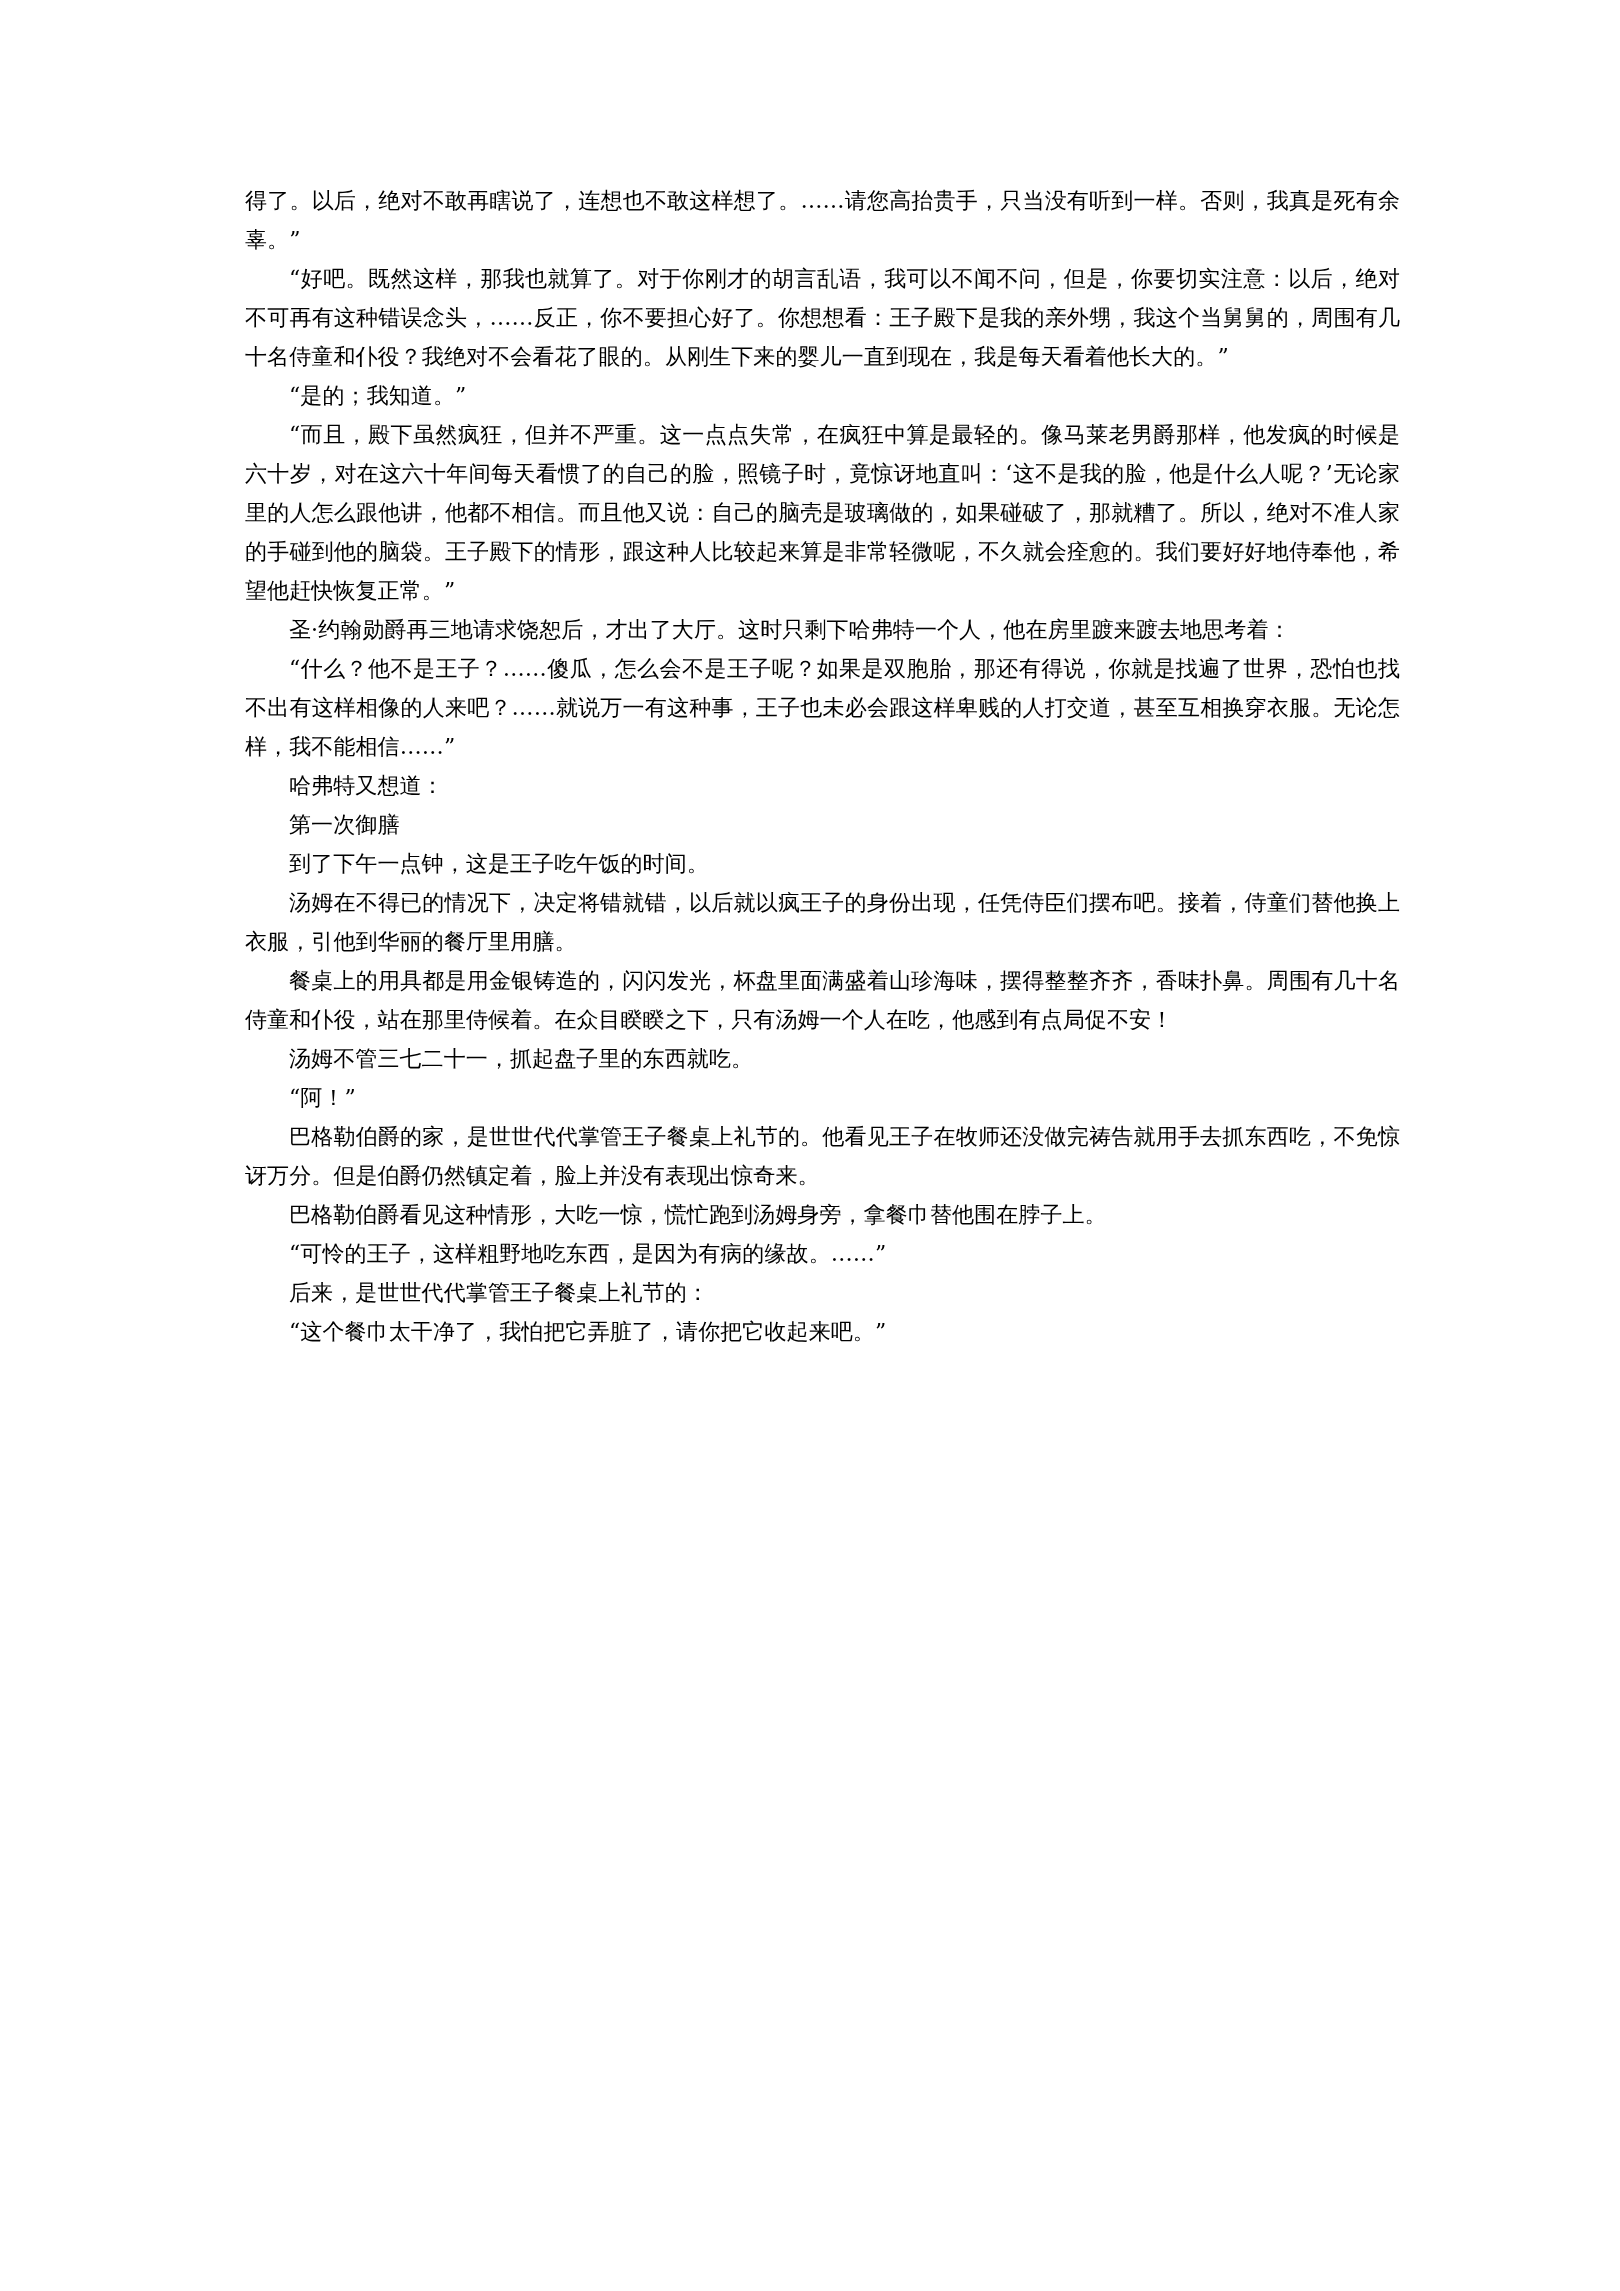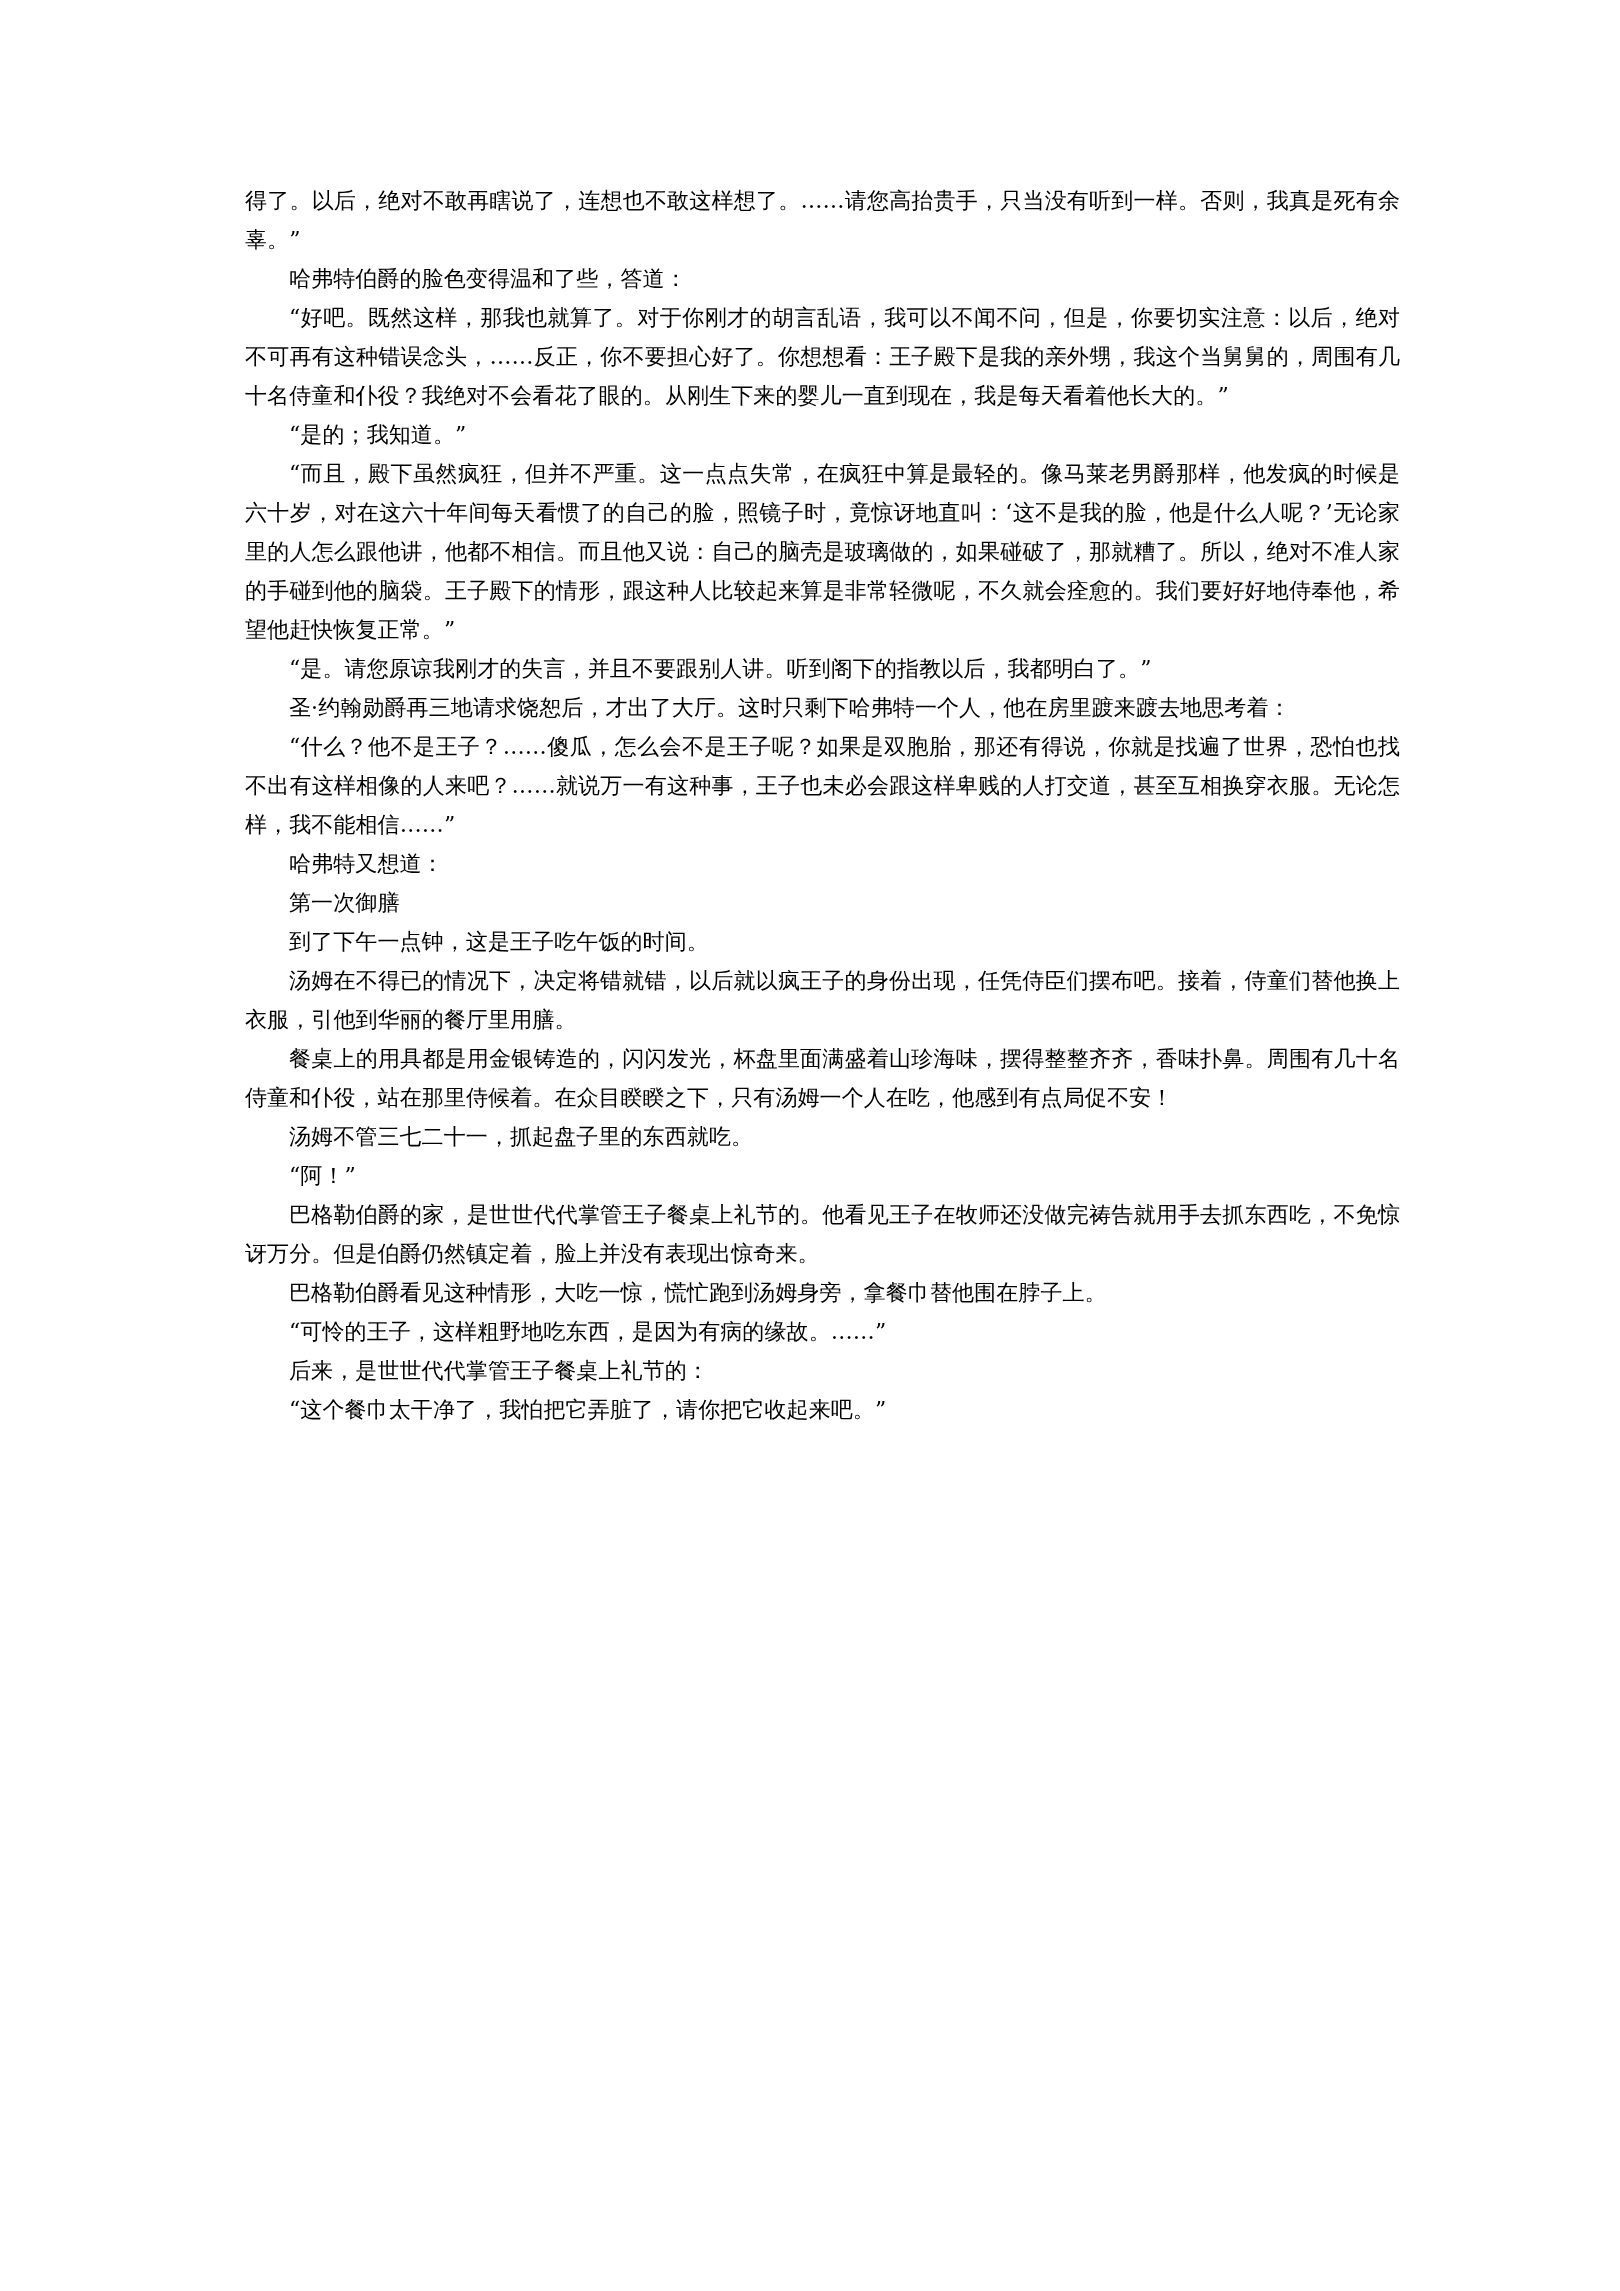--- a/index.html
+++ b/index.html
@@ -45,25 +45,23 @@
   .text-column p.para + p.para {
     margin-top: 0px;
   }
 </style>
 </head>
 <body>
 
 <div class="page">
   <div class="text-column">
     <p class="para">得了。以后，绝对不敢再瞎说了，连想也不敢这样想了。……请您高抬贵手，只当没有听到一样。否则，我真是死有余辜。”</p>
-    <p class="para indent">哈弗特伯爵的脸色变得温和了些，答道：</p>
     <p class="para indent">“好吧。既然这样，那我也就算了。对于你刚才的胡言乱语，我可以不闻不问，但是，你要切实注意：以后，绝对不可再有这种错误念头，……反正，你不要担心好了。你想想看：王子殿下是我的亲外甥，我这个当舅舅的，周围有几十名侍童和仆役？我绝对不会看花了眼的。从刚生下来的婴儿一直到现在，我是每天看着他长大的。”</p>
     <p class="para indent">“是的；我知道。”</p>
     <p class="para indent">“而且，殿下虽然疯狂，但并不严重。这一点点失常，在疯狂中算是最轻的。像马莱老男爵那样，他发疯的时候是六十岁，对在这六十年间每天看惯了的自己的脸，照镜子时，竟惊讶地直叫：‘这不是我的脸，他是什么人呢？’无论家里的人怎么跟他讲，他都不相信。而且他又说：自己的脑壳是玻璃做的，如果碰破了，那就糟了。所以，绝对不准人家的手碰到他的脑袋。王子殿下的情形，跟这种人比较起来算是非常轻微呢，不久就会痊愈的。我们要好好地侍奉他，希望他赶快恢复正常。”</p>
-    <p class="para indent">“是。请您原谅我刚才的失言，并且不要跟别人讲。听到阁下的指教以后，我都明白了。”</p>
     <p class="para indent">圣·约翰勋爵再三地请求饶恕后，才出了大厅。这时只剩下哈弗特一个人，他在房里踱来踱去地思考着：</p>
     <p class="para indent">“什么？他不是王子？……傻瓜，怎么会不是王子呢？如果是双胞胎，那还有得说，你就是找遍了世界，恐怕也找不出有这样相像的人来吧？……就说万一有这种事，王子也未必会跟这样卑贱的人打交道，甚至互相换穿衣服。无论怎样，我不能相信……”</p>
     <p class="para indent">哈弗特又想道：</p>
     <p class="para indent">第一次御膳</p>
     <p class="para indent">到了下午一点钟，这是王子吃午饭的时间。</p>
     <p class="para indent">汤姆在不得已的情况下，决定将错就错，以后就以疯王子的身份出现，任凭侍臣们摆布吧。接着，侍童们替他换上衣服，引他到华丽的餐厅里用膳。</p>
     <p class="para indent">餐桌上的用具都是用金银铸造的，闪闪发光，杯盘里面满盛着山珍海味，摆得整整齐齐，香味扑鼻。周围有几十名侍童和仆役，站在那里侍候着。在众目睽睽之下，只有汤姆一个人在吃，他感到有点局促不安！</p>
     <p class="para indent">汤姆不管三七二十一，抓起盘子里的东西就吃。</p>
     <p class="para indent">“阿！”</p>
     <p class="para indent">巴格勒伯爵的家，是世世代代掌管王子餐桌上礼节的。他看见王子在牧师还没做完祷告就用手去抓东西吃，不免惊讶万分。但是伯爵仍然镇定着，脸上并没有表现出惊奇来。</p>

